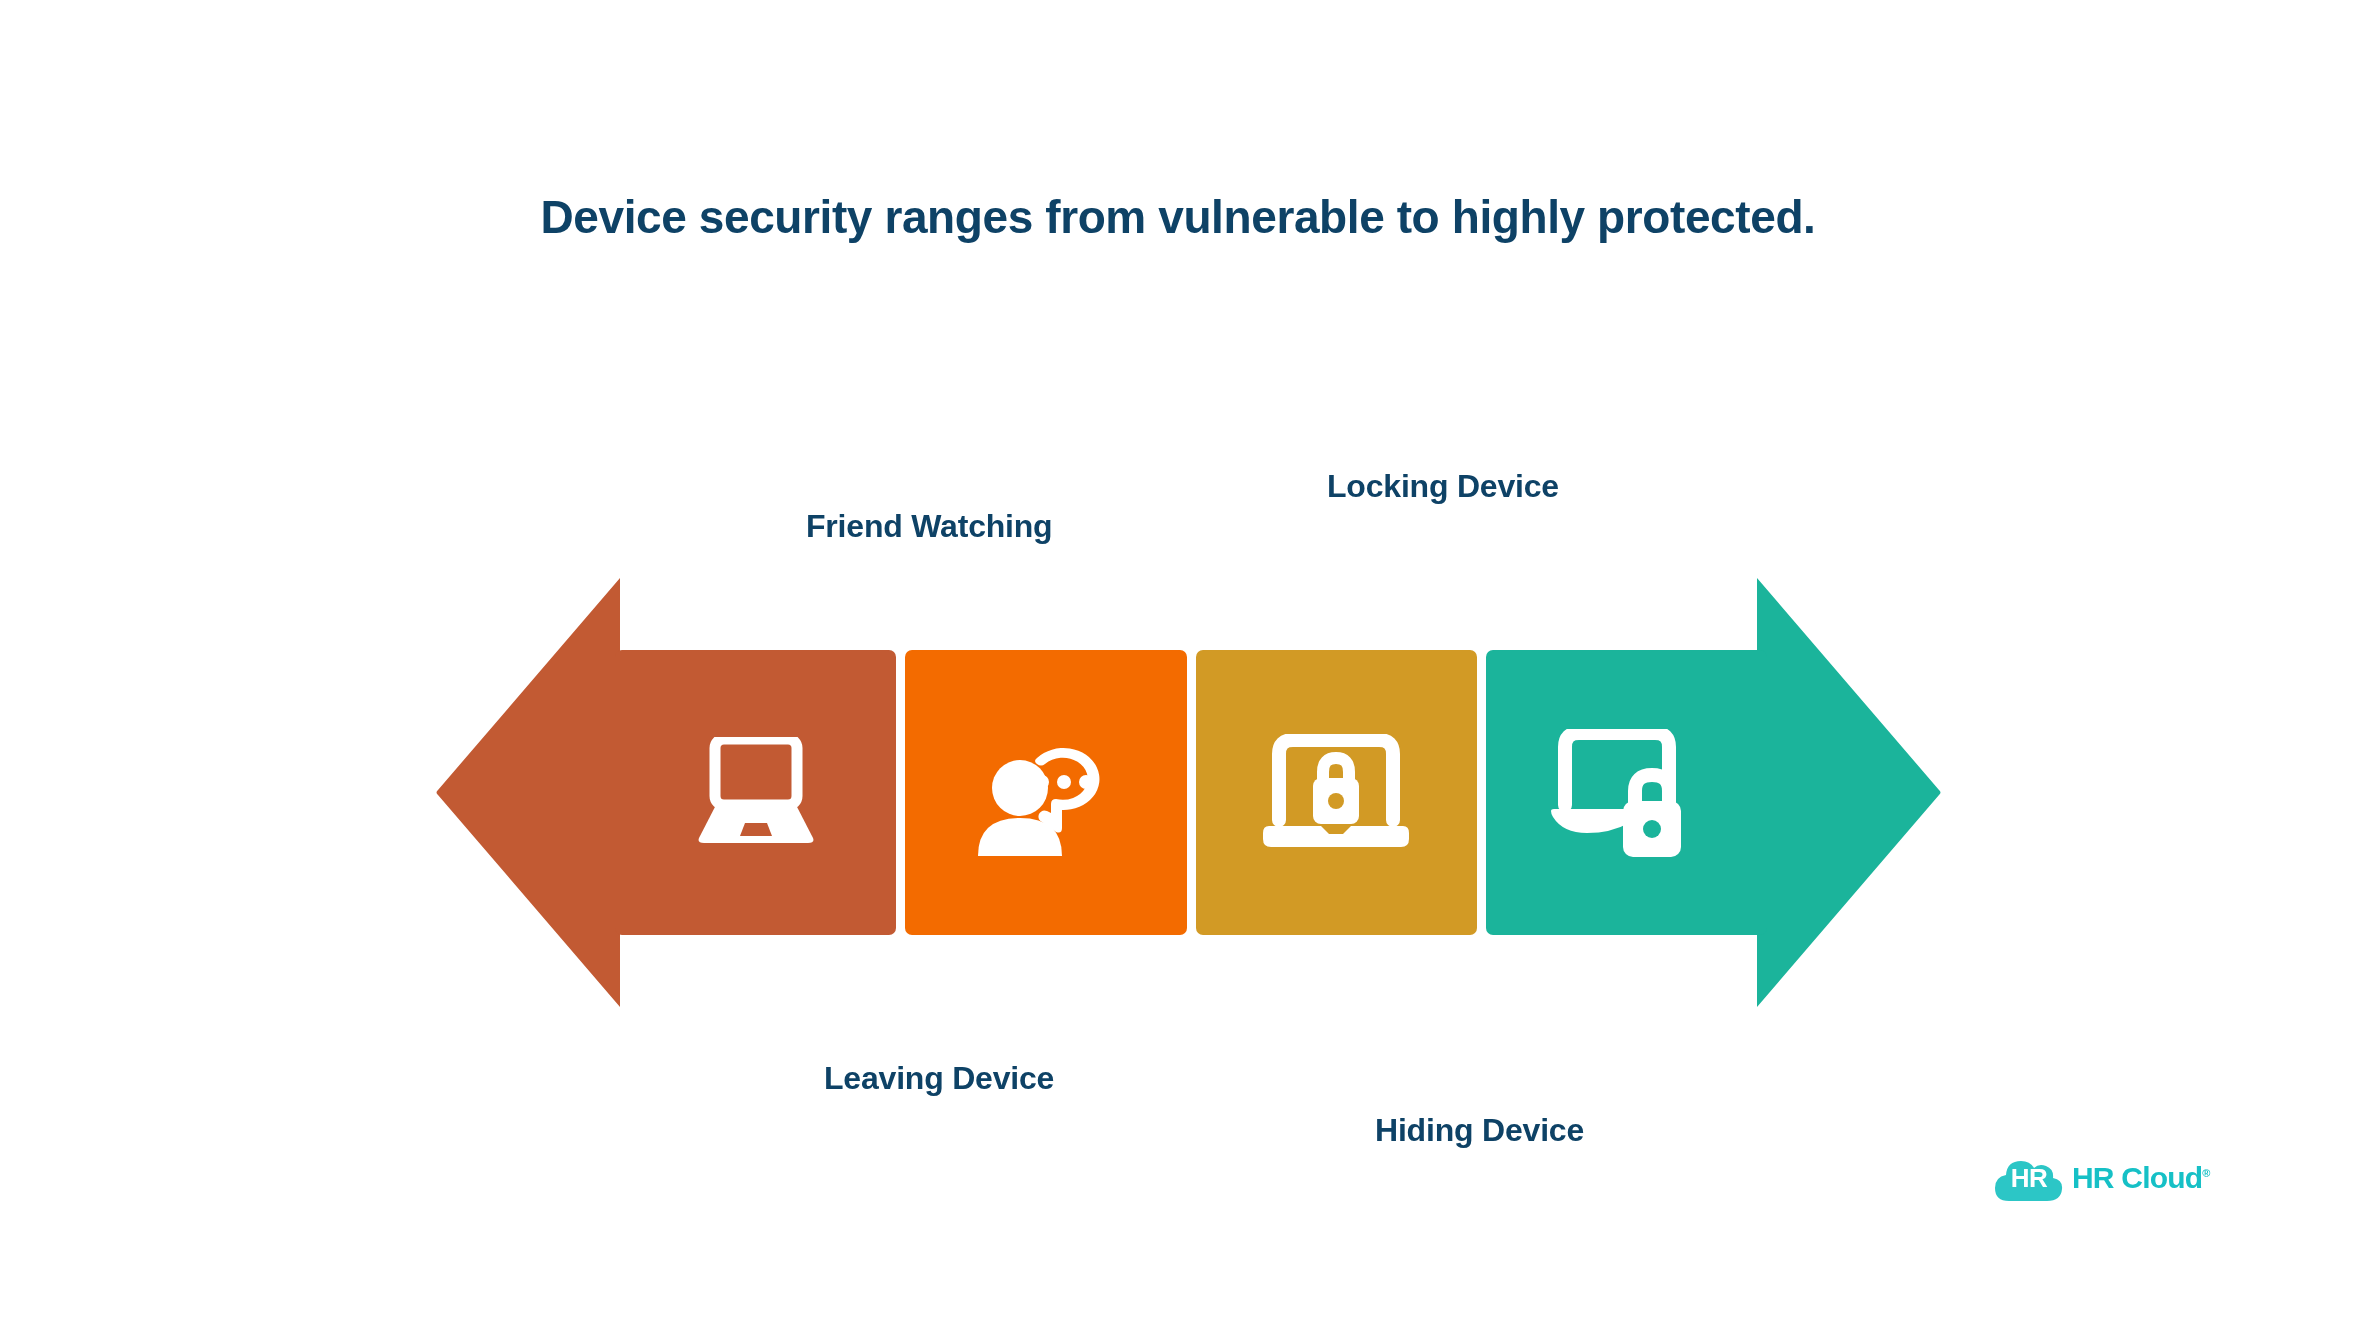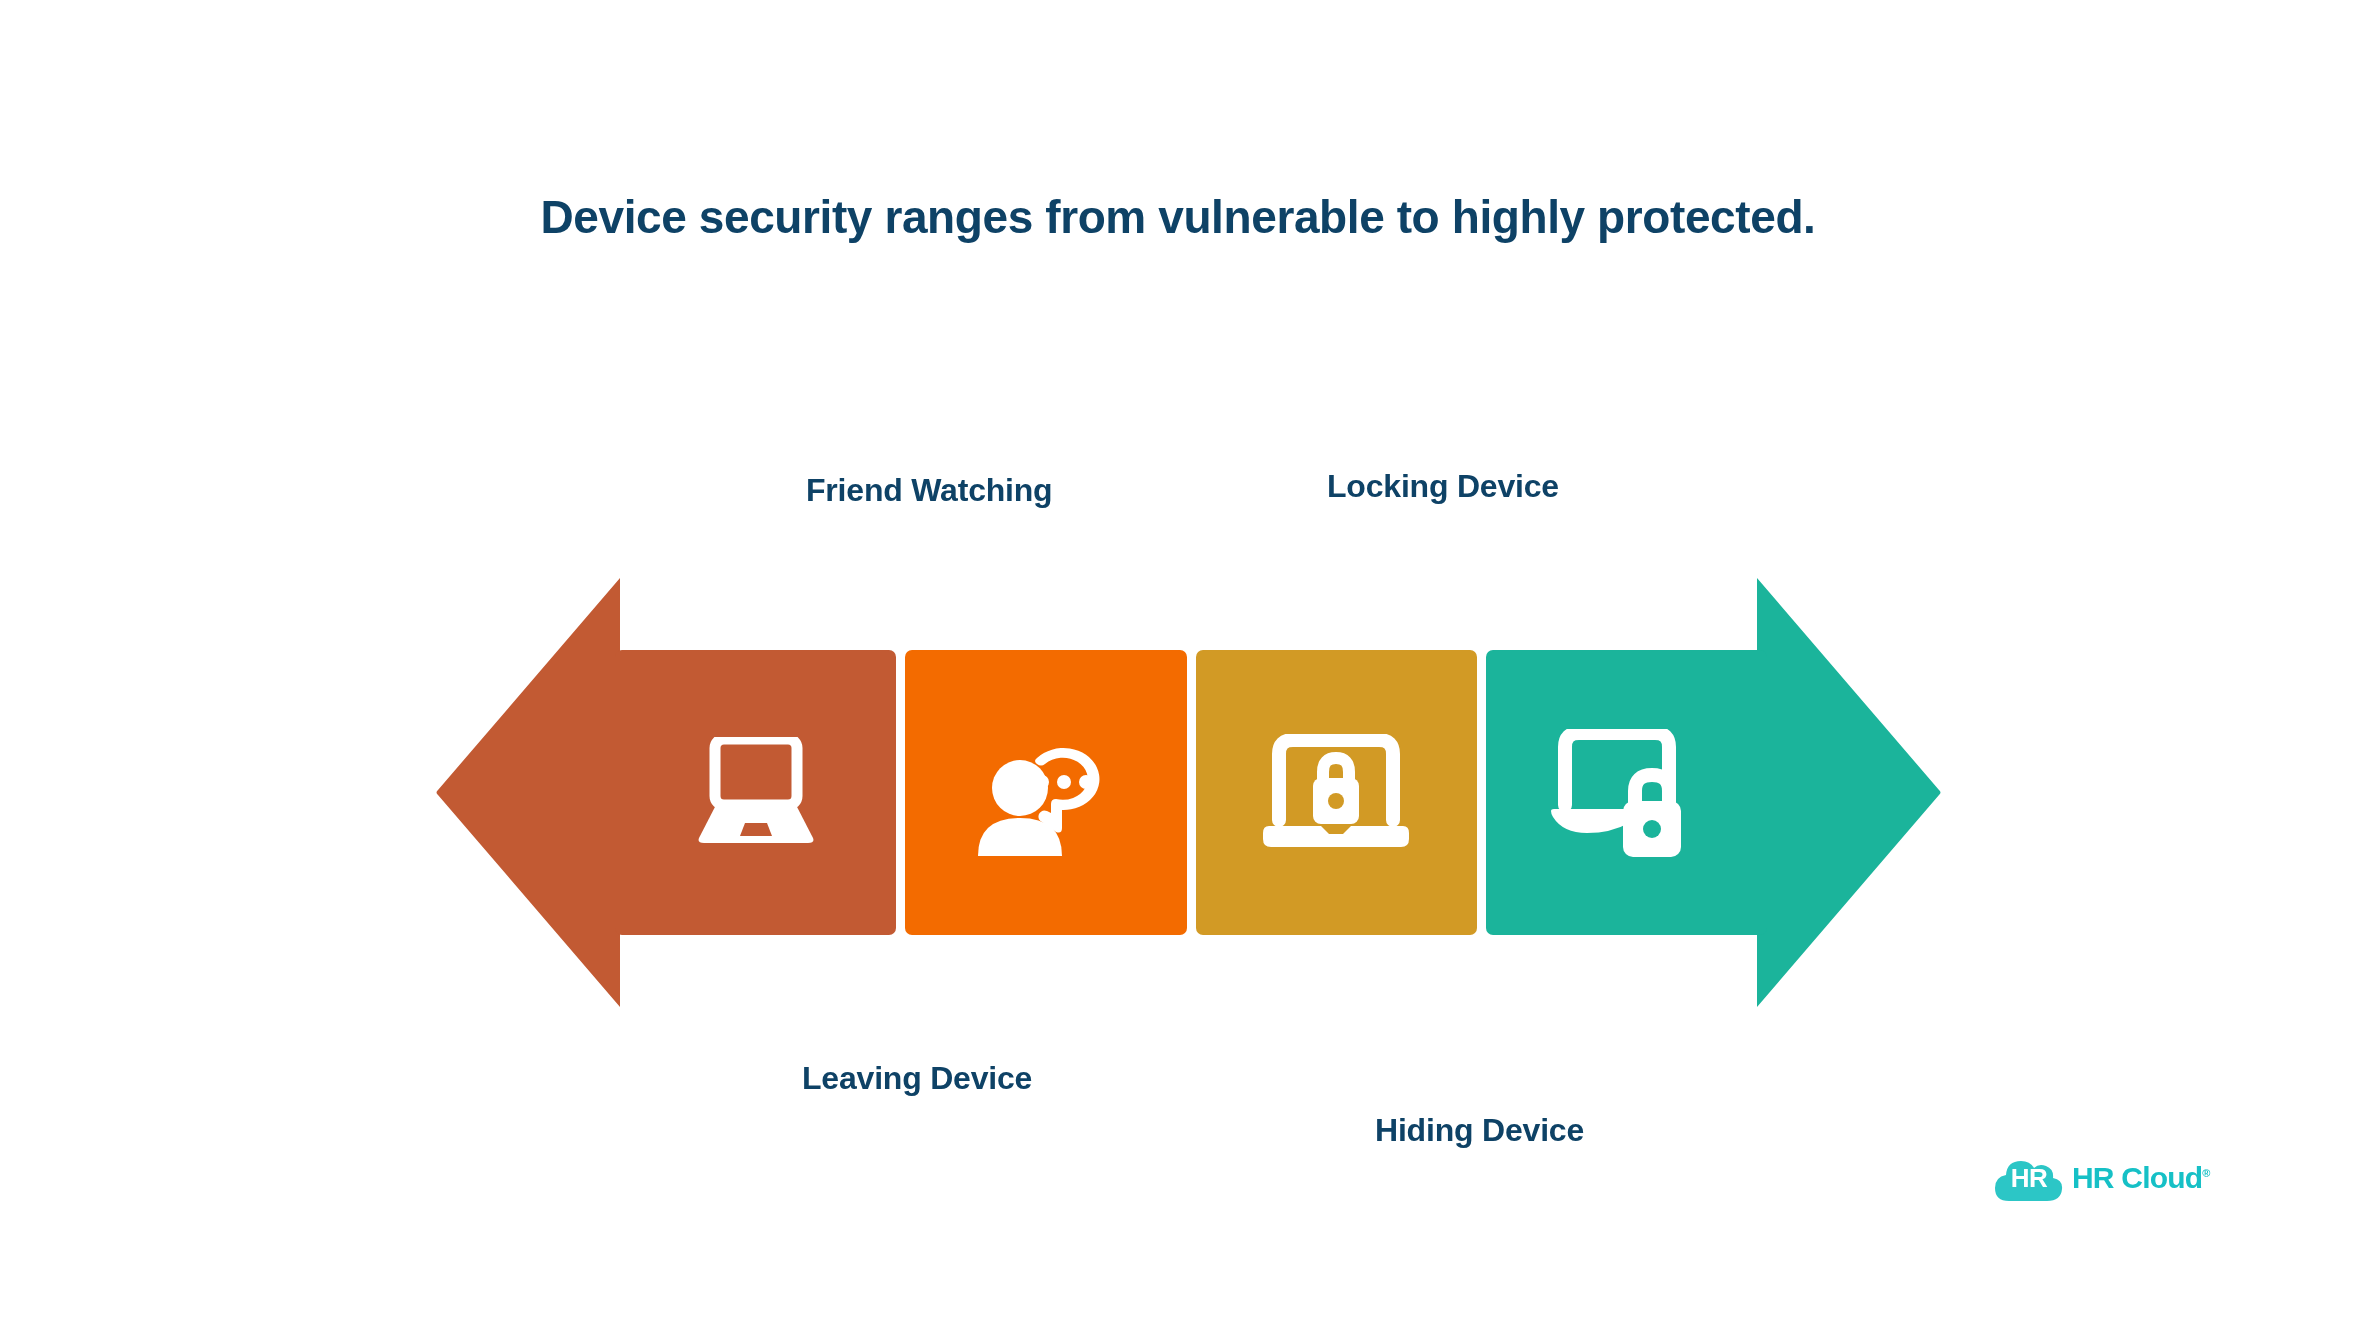--- a/index.html
+++ b/index.html
@@ -73,23 +73,23 @@
 
   
   .label {
     position: absolute;
     font-size: 32px;
     font-weight: bold;
     color: #0E4266;
     white-space: nowrap;
     letter-spacing: -0.2px;
   }
-  .label-top-1    { top: 472px;  left: 806px; }
+  .label-top-1    { top: 508px;  left: 806px; }
   .label-top-2    { top: 468px;  left: 1327px; }
-  .label-bottom-1 { top: 1060px; left: 802px; }
+  .label-bottom-1 { top: 1060px; left: 824px; }
   .label-bottom-2 { top: 1112px; left: 1351px; margin-left: 24px; }
 
   
   .logo {
     position: absolute;
     left: 1993px;
     top: 1155px;
     display: flex;
     align-items: center;
     gap: 9px;

